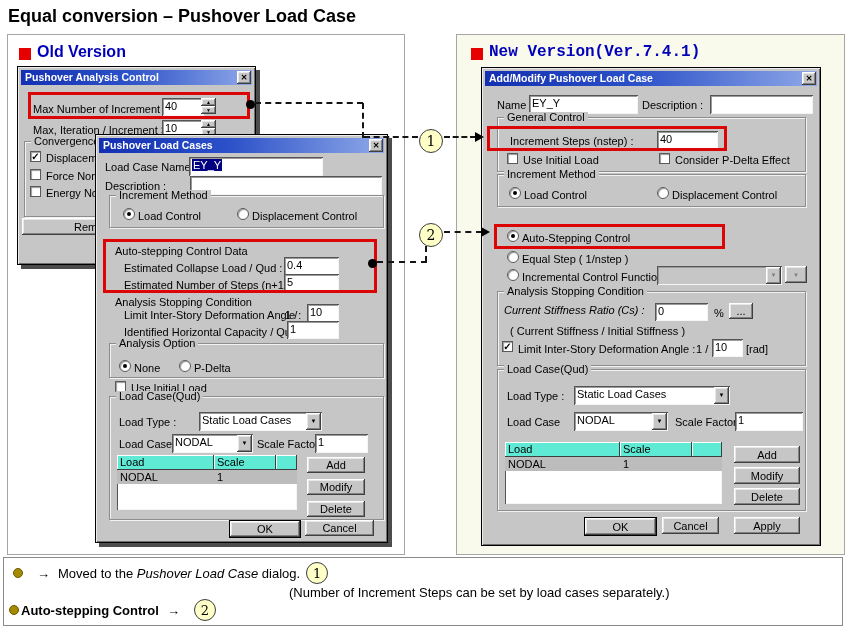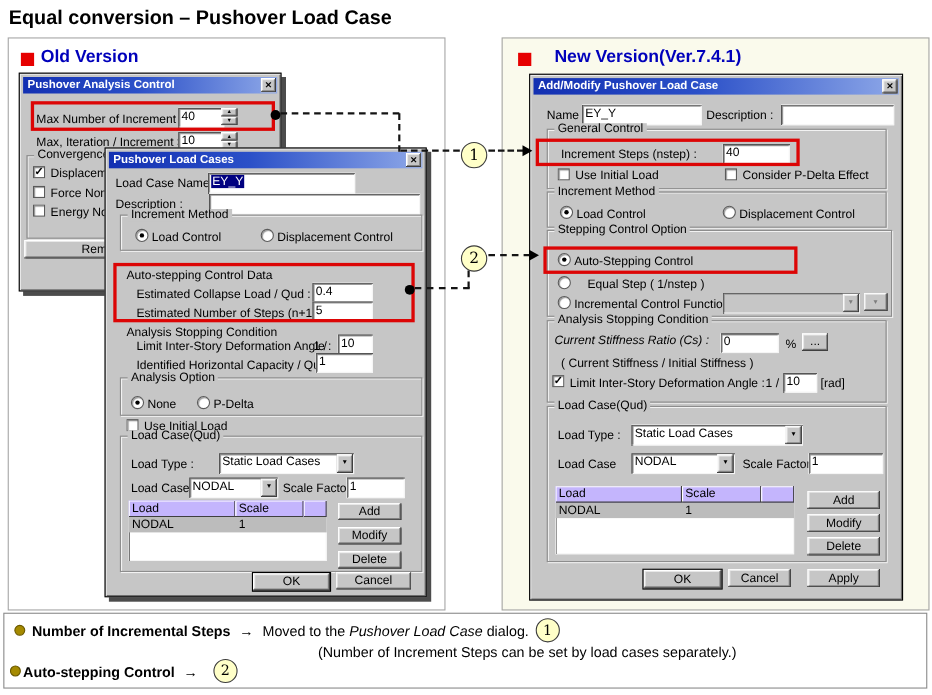--- a/index.html
+++ b/index.html
@@ -42,21 +42,21 @@
   .radio{position:absolute;width:12px;height:12px;border-radius:50%;background:#fff;
          border:1px solid #5a5a5a;box-shadow:inset 1px 1px 1px #9a9a9a;box-sizing:border-box;}
   .radio.on::after{content:"";position:absolute;left:3px;top:3px;width:4px;height:4px;border-radius:50%;background:#000;}
   .chk{position:absolute;width:11px;height:11px;background:#fff;border:1px solid #5a5a5a;
        box-shadow:inset 1px 1px 1px #9a9a9a;box-sizing:border-box;font-size:10px;font-weight:bold;
        line-height:9px;text-align:center;color:#000;}
   .redbox{position:absolute;border:3px solid #dc0505;box-sizing:border-box;}
   
   .wtable{position:absolute;background:#fff;box-shadow:inset 1px 1px 0 #555, inset -1px -1px 0 #f5f5f5;}
   .thead{display:flex;height:15px;}
-  .hcell{background:#c4b5fd;box-shadow:inset -1px -1px 0 #3f3f3f, inset 1px 1px 0 #fff;
+  .hcell{background:#5eead4;box-shadow:inset -1px -1px 0 #3f3f3f, inset 1px 1px 0 #fff;
          font-size:11px;line-height:14px;padding-left:3px;box-sizing:border-box;}
   .trow{display:flex;height:14px;background:#bcbcbc;}
   .tcell{font-size:11px;line-height:14px;padding-left:3px;box-sizing:border-box;white-space:nowrap;}
   
   .dashh{position:absolute;height:0;border-top:2px dashed #141414;}
   .dashv{position:absolute;width:0;border-left:2px dashed #141414;}
   .dot{position:absolute;width:9px;height:9px;border-radius:50%;background:#000;}
   .tri{position:absolute;width:0;height:0;border-top:5px solid transparent;border-bottom:5px solid transparent;border-left:9px solid #000;}
   .badge{position:absolute;width:24px;height:24px;border-radius:50%;background:#ffffc8;
          border:1px solid #3c3c3c;box-sizing:border-box;display:flex;align-items:center;justify-content:center;
@@ -179,21 +179,21 @@
       <div class="btn b3" style="left:211px;top:322px;width:58px;height:16px;">Add</div>
       <div class="btn b3" style="left:211px;top:344px;width:58px;height:16px;">Modify</div>
       <div class="btn b3" style="left:211px;top:366px;width:58px;height:16px;">Delete</div>
       <div class="btn b3 def" style="left:133px;top:385px;width:70px;height:16px;">OK</div>
       <div class="btn b3" style="left:209px;top:385px;width:69px;height:16px;">Cancel</div>
     </div>
   </div>
 
   <div class="panel new">
     <div class="redsq" style="left:14px;top:13px;"></div>
-    <div class="sec-head" style="left:47px;top:8px;">New Version(Ver.7.4.1)</div>
+    <div class="sec-head" style="left:32px;top:8px;font-family:Liberation Mono, monospace;">New Version(Ver.7.4.1)</div>
 
     <div class="dlg" style="left:24px;top:32px;width:338px;height:477px;">
       <div class="tbar">
         <span>Add/Modify Pushover Load Case</span>
         <span class="xbtn b3">✕</span>
       </div>
       <div class="lbl" style="left:15px;top:31px;">Name :</div>
       <div class="tin" style="left:47px;top:27px;width:106px;height:17px;">EY_Y</div>
       <div class="lbl" style="left:160px;top:31px;">Description :</div>
       <div class="tin" style="left:228px;top:27px;width:100px;height:17px;"></div>
@@ -210,28 +210,25 @@
       <div class="lbl" style="left:193px;top:86px;">Consider P-Delta Effect</div>
 
       <div class="grp" style="left:15px;top:106px;width:307px;height:31px;">
         <span class="grp-lab">Increment Method</span>
       </div>
       <div class="radio on" style="left:27px;top:119px;"></div>
       <div class="lbl" style="left:42px;top:121px;">Load Control</div>
       <div class="radio" style="left:175px;top:119px;"></div>
       <div class="lbl" style="left:190px;top:121px;">Displacement Control</div>
 
-      <div class="grp" style="left:15px;top:141px;width:312px;height:77px;">
-        <span class="grp-lab">Stepping Control Option</span>
-      </div>
       <div class="radio on" style="left:25px;top:162px;"></div>
       <div class="lbl" style="left:40px;top:164px;">Auto-Stepping Control</div>
       <div class="redbox" style="left:12px;top:156px;width:231px;height:25px;"></div>
       <div class="radio" style="left:25px;top:183px;"></div>
-      <div class="lbl" style="left:52px;top:185px;">Equal Step ( 1/nstep )</div>
+      <div class="lbl" style="left:40px;top:185px;">Equal Step ( 1/nstep )</div>
       <div class="radio" style="left:25px;top:201px;"></div>
       <div class="lbl" style="left:40px;top:203px;">Incremental Control Function</div>
       <div class="tin dis" style="left:175px;top:198px;width:122px;height:17px;">
           <span class="cbtn b3 dis">▼</span>
         </div>
       <div class="btn b3" style="left:303px;top:198px;width:22px;height:17px;color:#7d7d7d;font-size:6px;">▼</div>
 
       <div class="grp" style="left:15px;top:223px;width:307px;height:73px;">
         <span class="grp-lab">Analysis Stopping Condition</span>
       </div>
@@ -288,21 +285,20 @@
     <div class="dashh" style="left:377px;top:261px;width:50px;z-index:50;"></div>
     <div class="dashv" style="left:425px;top:246px;height:16px;z-index:50;"></div>
     <div class="badge" style="left:419px;top:223px;z-index:51;">2</div>
     <div class="dashh" style="left:444px;top:231px;width:38px;z-index:50;"></div>
     <div class="tri" style="left:481px;top:227px;z-index:50;"></div>
   </div>
 
   <div id="notes">
     <div class="nline" style="left:9px;top:4px;">
       <span class="nbullet"></span>
-      <span class="nbold">Number of Incremental Steps</span>
       <span style="margin:0 8px;">→</span>
       <span>Moved to the </span>
       <span style="font-style:italic;">Pushover Load Case</span>
       <span> dialog.</span>
       <span class="nbadge">1</span>
     </div>
     <div class="nline" style="left:285px;top:27px;">
       <span>(Number of Increment Steps can be set by load cases separately.)</span>
     </div>
     <div class="nline" style="left:5px;top:41px;">

